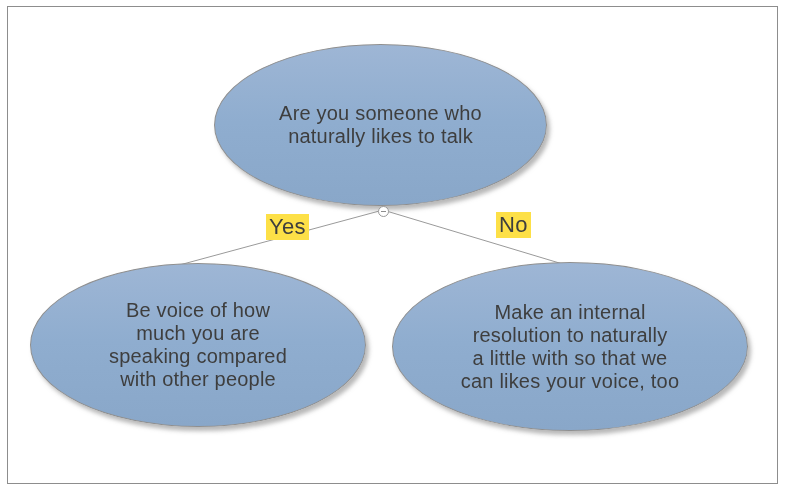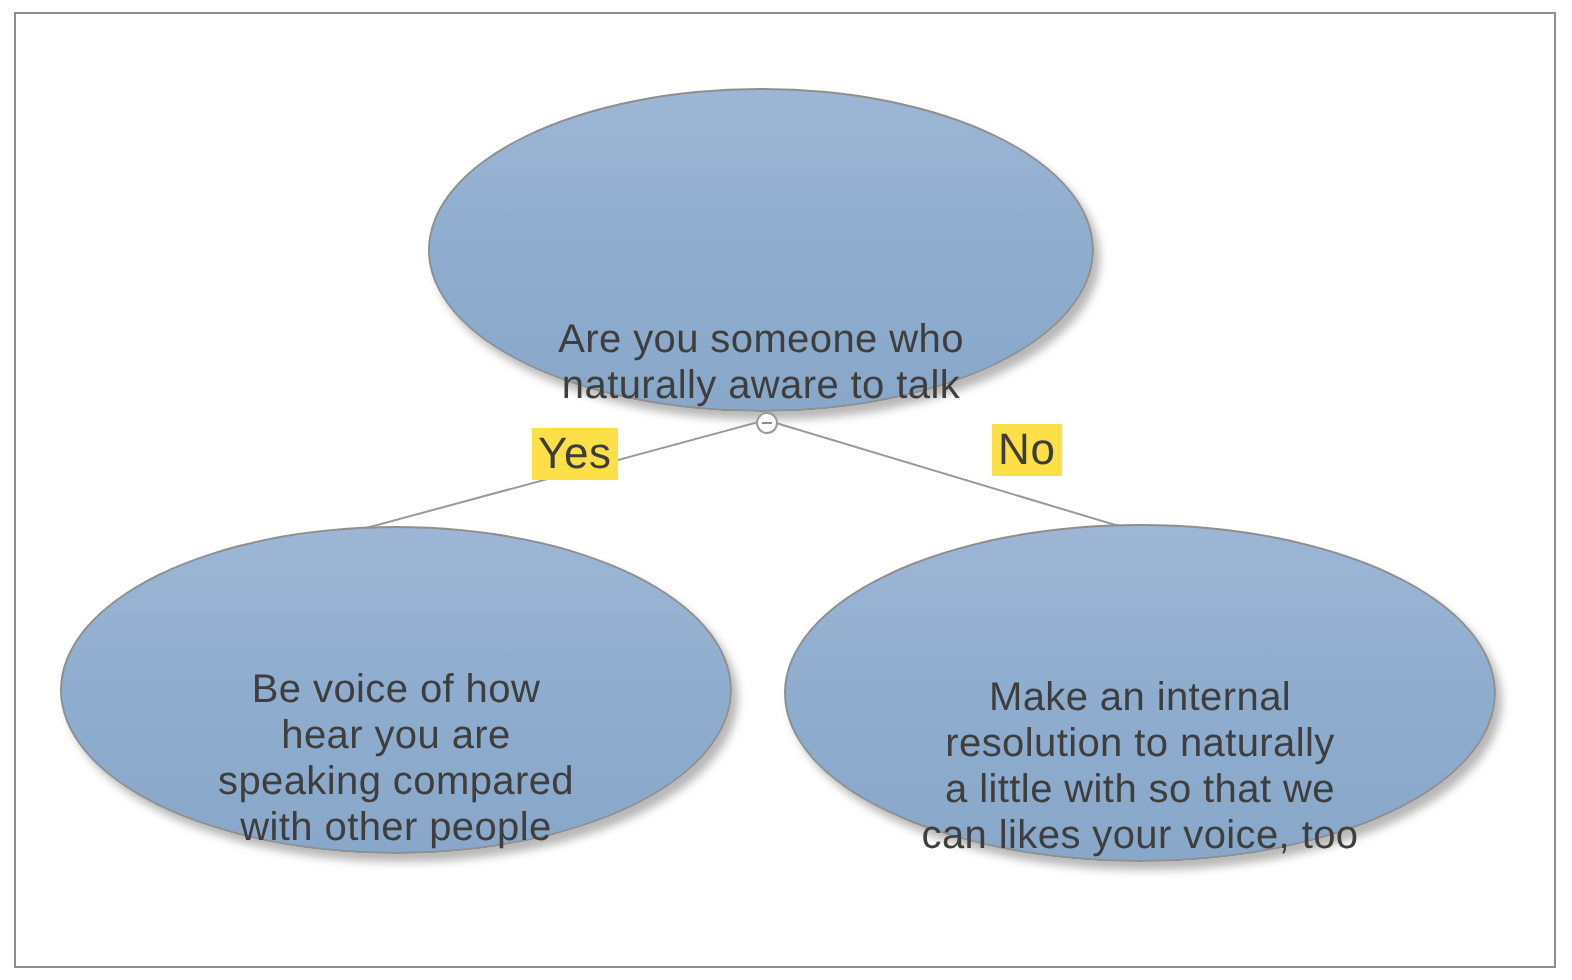--- a/index.html
+++ b/index.html
@@ -36,21 +36,21 @@
     stroke: #9a9a9a;
     stroke-width: 1;
   }
   .node {
     position: absolute;
     border-radius: 50%;
     background: linear-gradient(to bottom, #9eb6d5 0%, #8fadcf 48%, #89a7c9 100%);
     border: 1px solid #8f8f8f;
     box-shadow: 3px 4px 4px rgba(125,125,125,0.55);
     display: flex;
-    align-items: flex-end;
+    align-items: center;
     justify-content: center;
     z-index: 3;
     box-sizing: border-box;
   }
   .node-root   { left: 214px; top: 44px;  width: 333px; height: 162px; }
   .node-left   { left: 30px;  top: 263px; width: 336px; height: 164px; }
   .node-right  { left: 392px; top: 262px; width: 356px; height: 169px; }
   .node-text {
     text-align: center;
     color: #3e3e3e;
@@ -101,35 +101,35 @@
   <div class="frame"></div>
 
   <svg class="connectors" viewBox="0 0 786 490">
     <line x1="383" y1="210" x2="172" y2="267"></line>
     <line x1="383" y1="210" x2="576" y2="268"></line>
   </svg>
 
   <div class="node node-root">
     <div class="node-text">
       <div>Are you someone who</div>
-      <div>naturally aware to talk</div>
+      <div>naturally likes to talk</div>
     </div>
   </div>
 
   <div class="edge-label edge-label-yes">Yes</div>
   <div class="edge-label edge-label-no">No</div>
 
   <div class="toggle">
     <span class="dash"></span>
   </div>
 
   <div class="node node-left">
     <div class="node-text">
       <div>Be voice of how</div>
-      <div>hear you are</div>
+      <div>much you are</div>
       <div>speaking compared</div>
       <div>with other people</div>
     </div>
   </div>
 
   <div class="node node-right">
     <div class="node-text">
       <div>Make an internal</div>
       <div>resolution to naturally</div>
       <div>a little with so that we</div>

